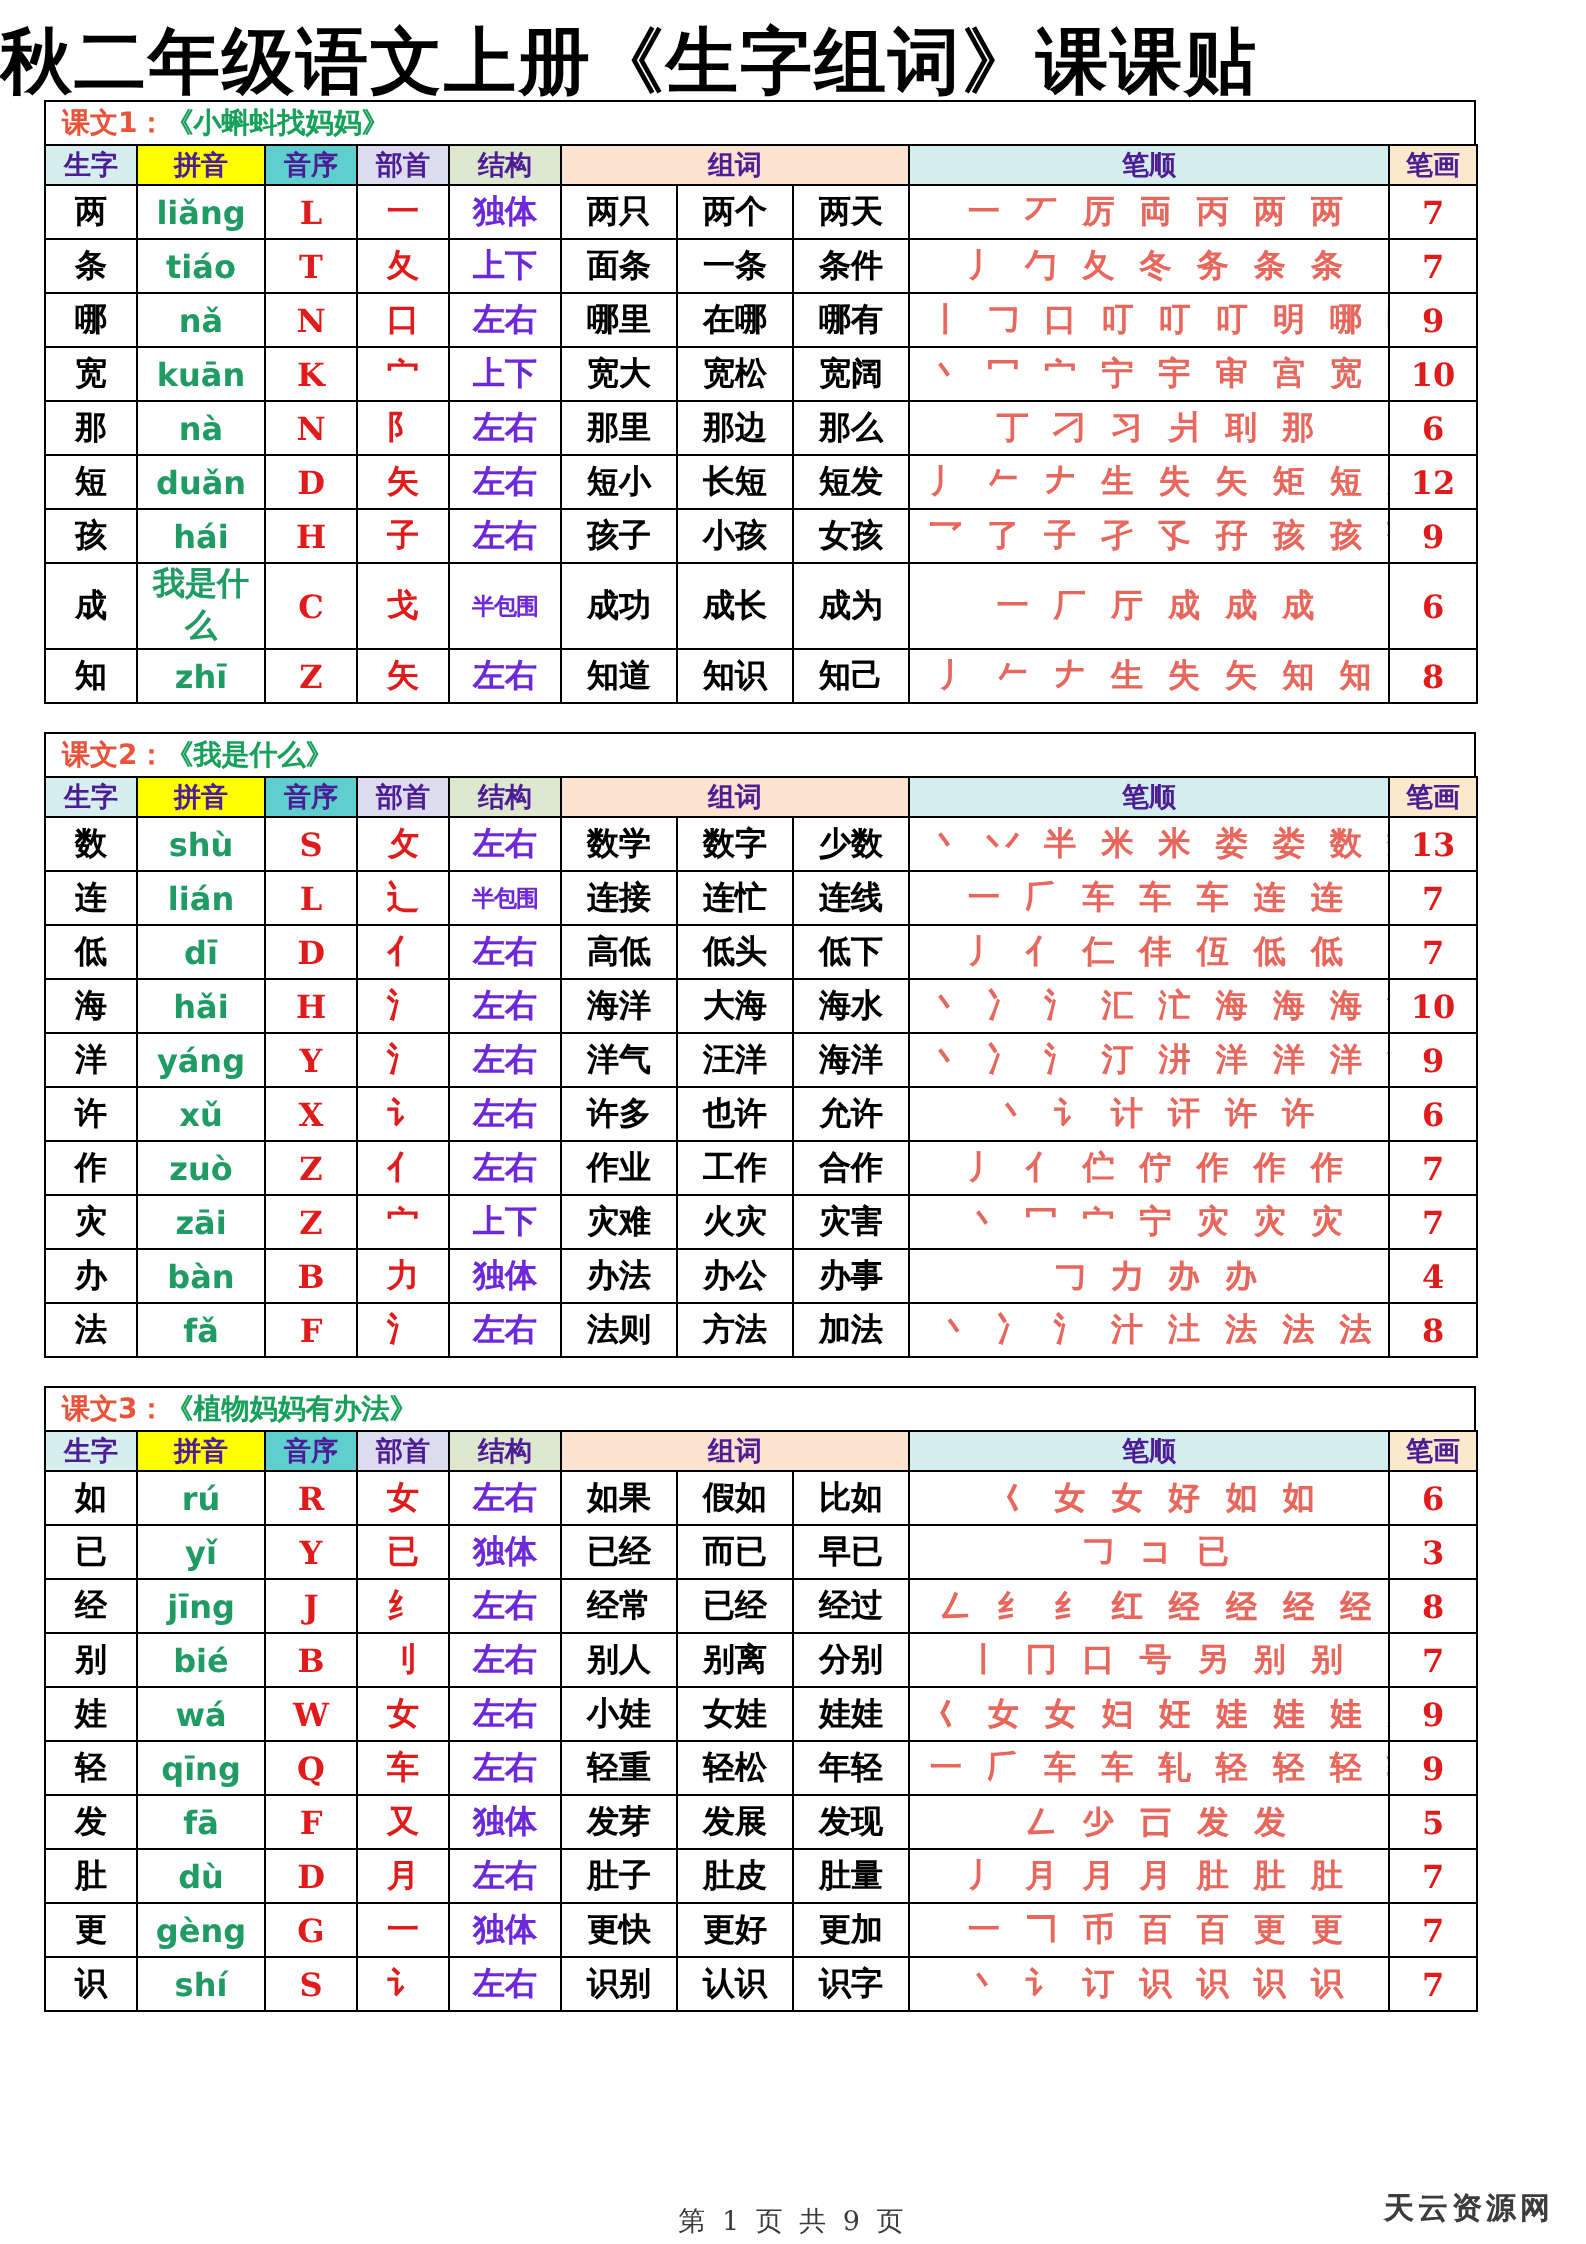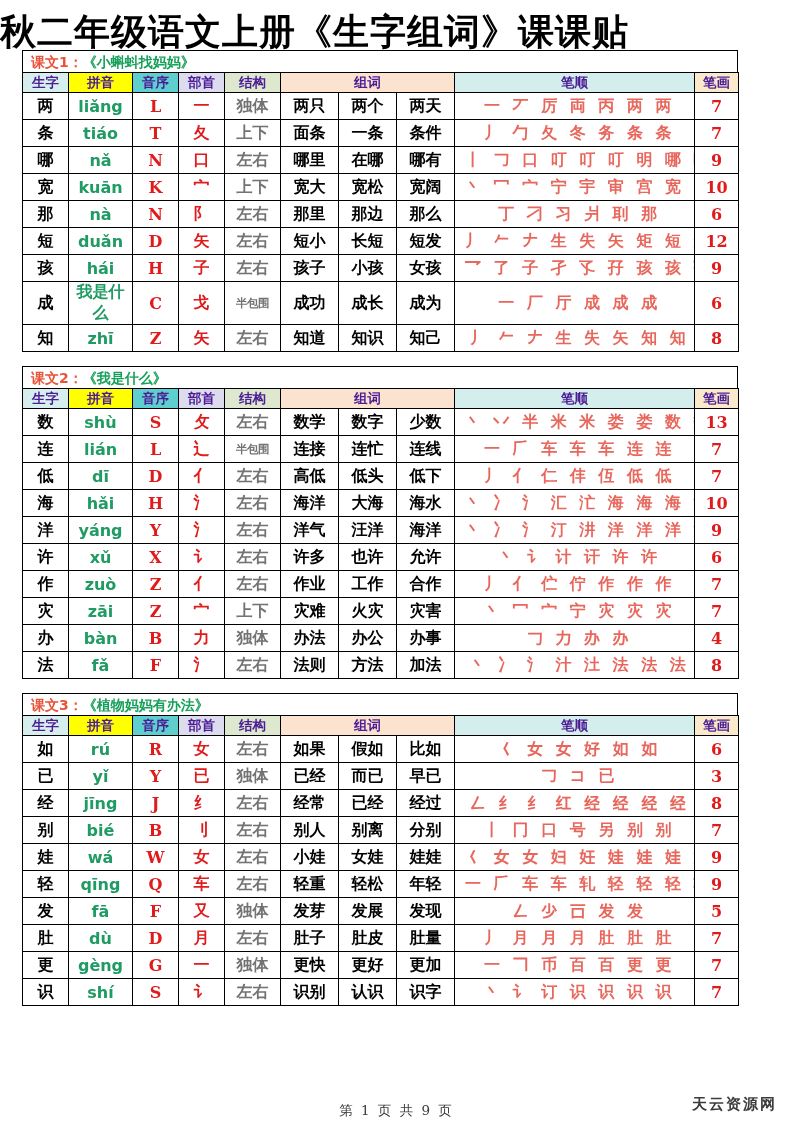--- a/index.html
+++ b/index.html
@@ -83,21 +83,21 @@
   .h-bh  { background:#faeacb; }
 
   table.grid td {
     height: 27px;
     font-size: 16px;
   }
   .c-sz  { color:#000; font-size:18px; }
   .c-py  { color:#1f9b63; font-size:14px; font-family:"DejaVu Sans","Liberation Sans",sans-serif;margin-left:36px; }
   .c-yx  { color:#e01b1b; font-size:15px; font-family:"DejaVu Serif","Liberation Serif",serif; }
   .c-bs  { color:#e01b1b; font-size:16px; }
-  .c-jg  { color:#737373; font-size:14px; }
+  .c-jg  { color:#6d28d9; font-size:14px; }
   .c-jg.small { font-size:11.5px; letter-spacing:-0.5px; }
   .c-zc  { color:#000; font-size:15px; }
   .c-bh  { color:#e01b1b; font-size:15px; font-family:"DejaVu Serif","Liberation Serif",serif; }
 
   .strokes {
     color:#e8675c;
     font-size:14px;
     font-weight:400;
     text-align:left;
     padding-left:10px !important;

